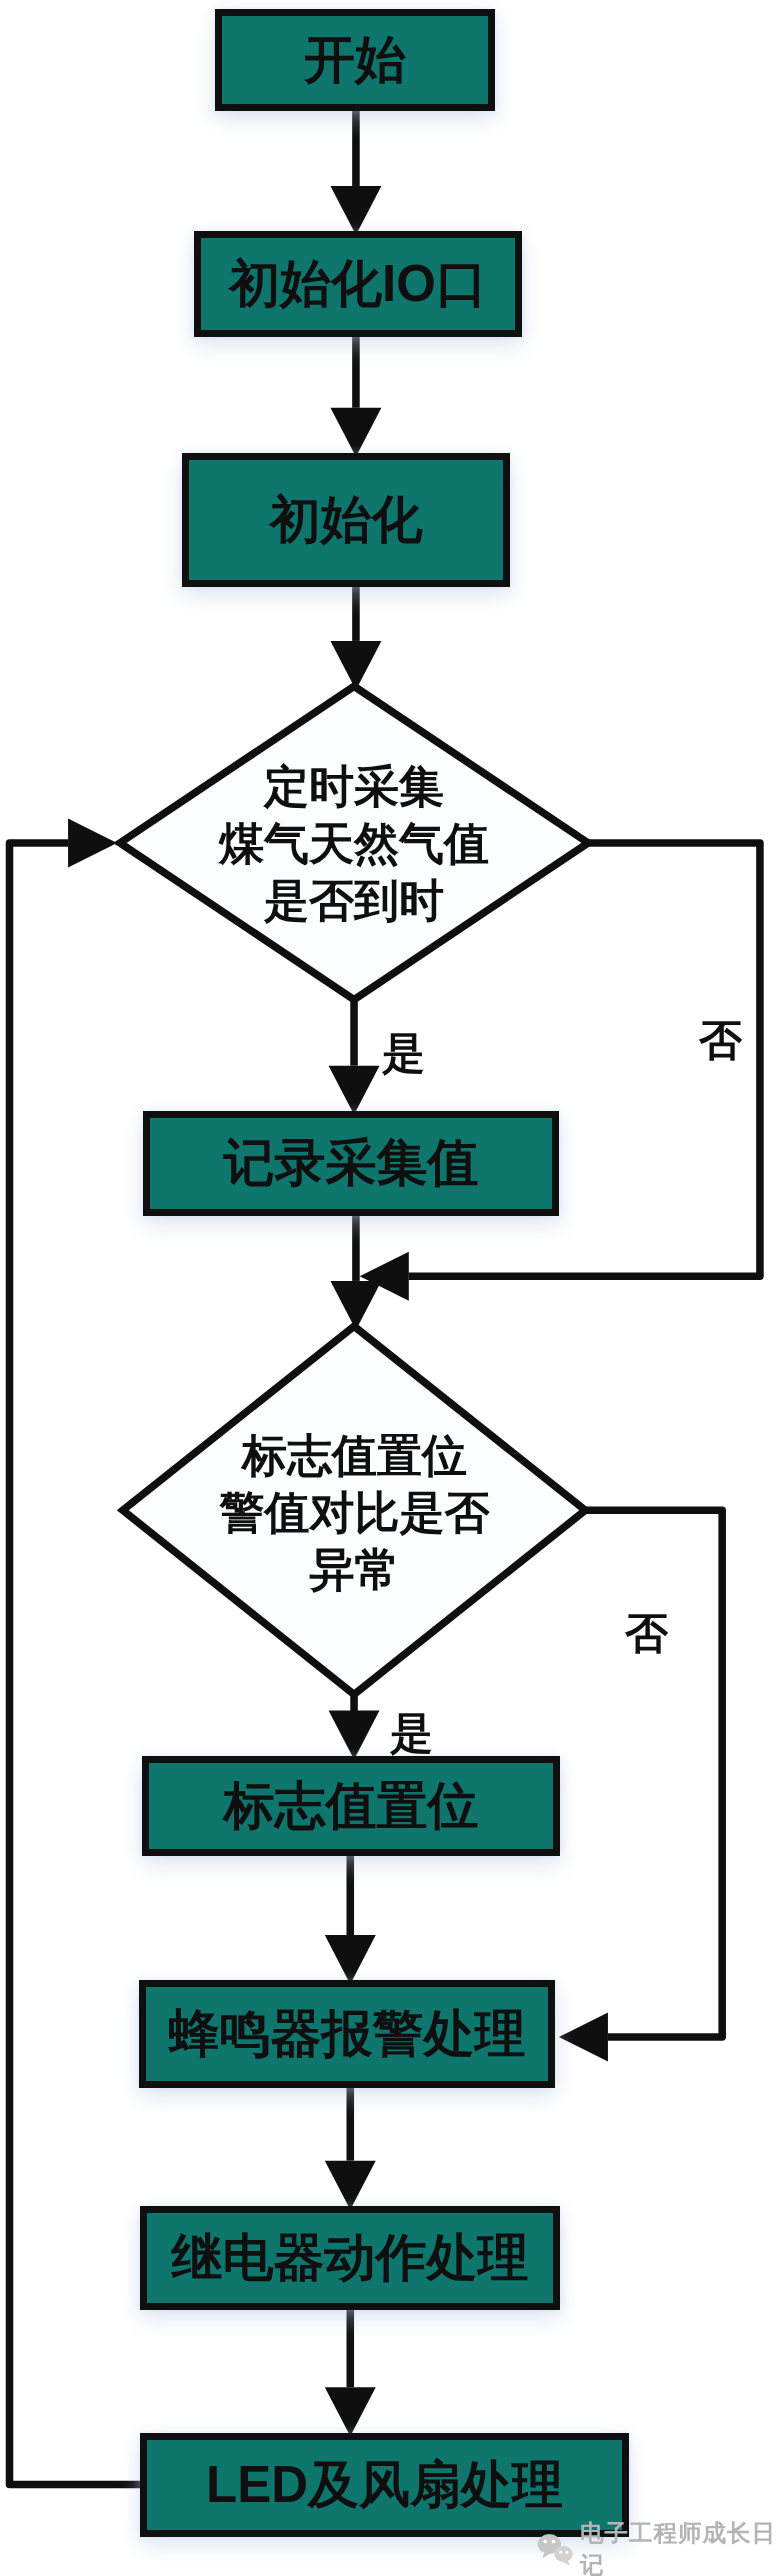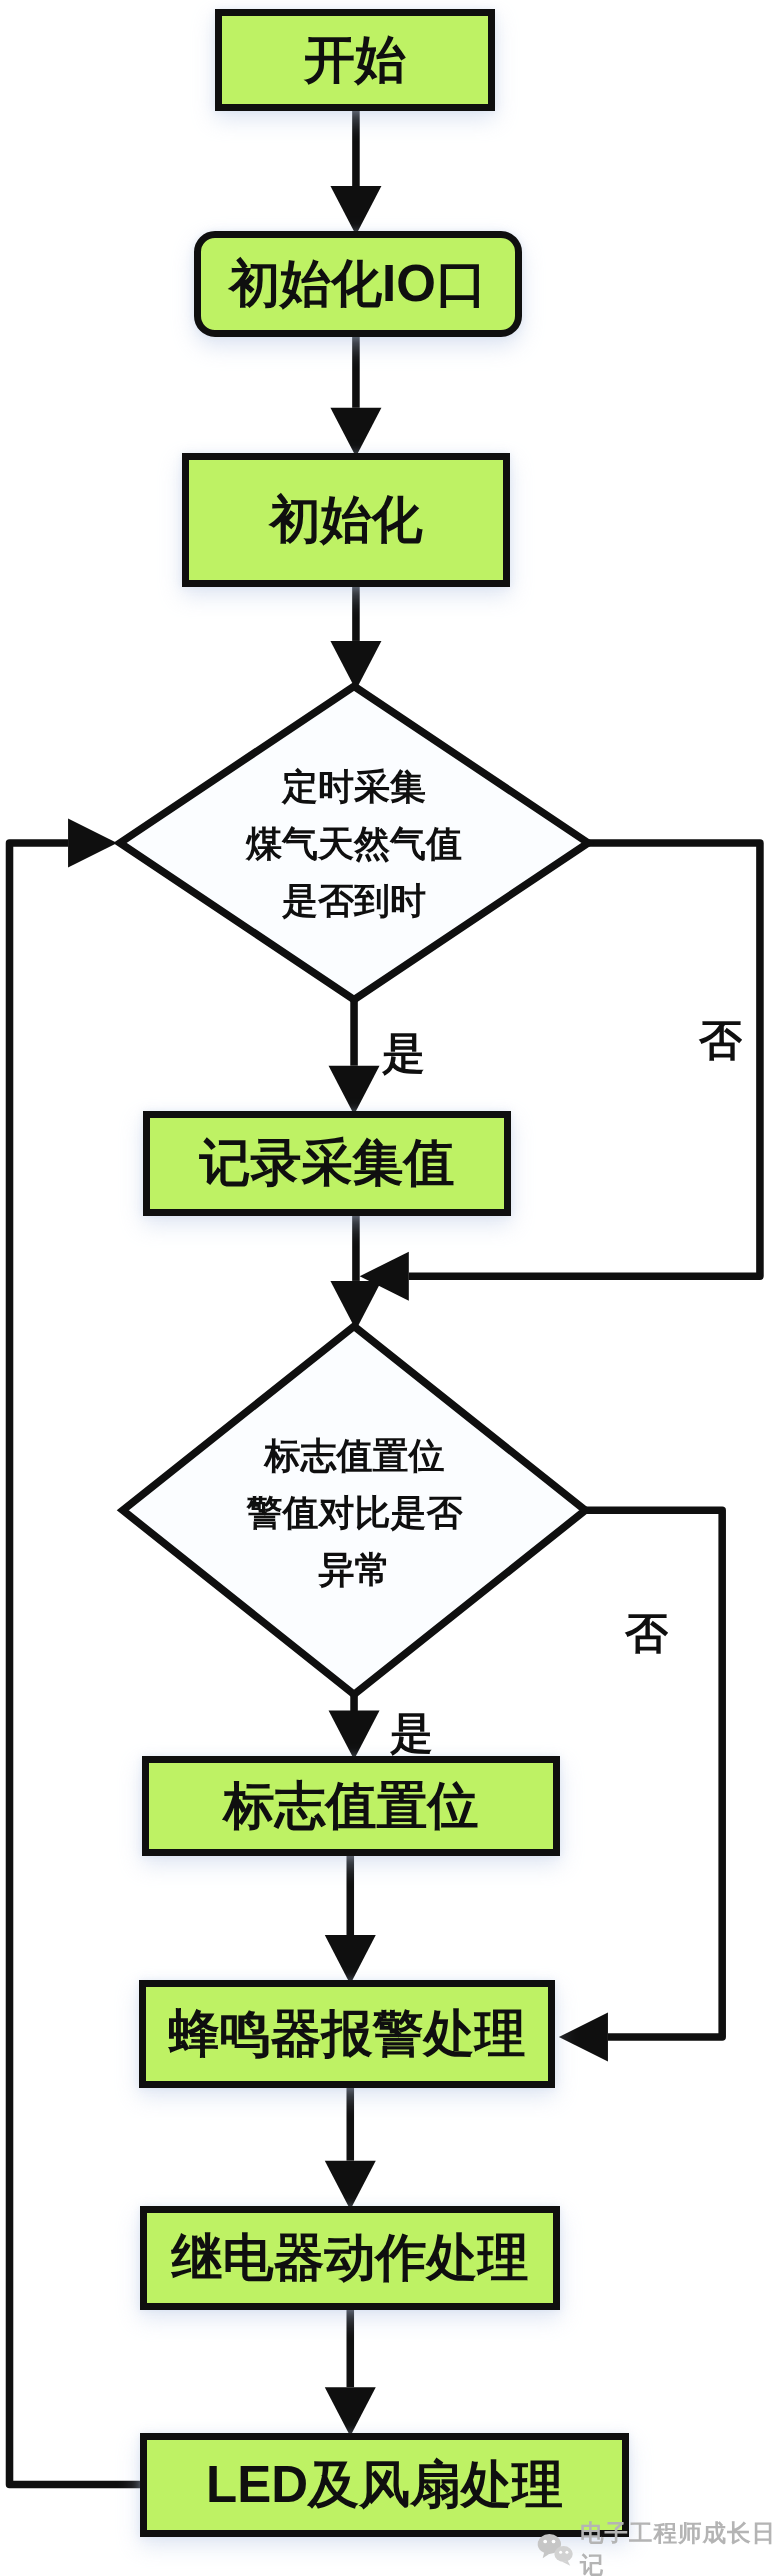--- a/index.html
+++ b/index.html
@@ -10,29 +10,29 @@
     font-family:"Liberation Sans", sans-serif;
     color:#0f0f0f;
     overflow:hidden;
   }
   svg.wires{position:absolute;left:0;top:0;}
   .shape{fill:#fbfdff;stroke:#0f0f0f;stroke-width:8;}
   .wire{fill:none;stroke:#0f0f0f;stroke-width:8;stroke-linejoin:round;}
   .ah{fill:#0f0f0f;stroke:none;}
   .node{
     position:absolute;box-sizing:border-box;
-    border:7.6px solid #0f0f0f;background:#bef264;
+    border:7.6px solid #0f0f0f;background:#0f766e;
     display:flex;flex-direction:column;align-items:center;justify-content:center;
     font-size:51px;font-weight:600;line-height:1.18;text-align:center;
     box-shadow:0 9.4px 21px rgba(183,199,229,.45), 0 0 7.6px rgba(183,199,229,.30);
   }
   .dlabel{
     position:absolute;display:flex;flex-direction:column;
     align-items:center;justify-content:center;text-align:center;
-    font-size:36px;font-weight:600;line-height:57px;
+    font-size:45px;font-weight:600;line-height:57px;
   }
   .elabel{position:absolute;font-size:43px;font-weight:600;}
   .watermark{
     position:absolute;display:flex;align-items:center;gap:5.7px;
     color:#b4b4b4;font-size:23.6px;font-weight:600;letter-spacing:0.9px;
   }
 </style>
 </head>
 <body>
 
@@ -90,35 +90,35 @@
     </g>
 
     <polygon class="shape" points="375,727 623,893 375,1059 127,893"></polygon>
     <polygon class="shape" points="375,1405 620,1600 375,1795 130,1600"></polygon>
   </svg>
 
   <div class="node" style="left:215px;top:9.4px;width:280px;height:102px;">
     <span>开始</span>
   </div>
 
-  <div class="node" style="left:194px;top:231px;width:328px;height:106px;border-radius:21px;">
+  <div class="node" style="left:194px;top:231px;width:328px;height:106px;">
     <span>初始化IO口</span>
   </div>
 
   <div class="node" style="left:182px;top:453px;width:328px;height:134px;align-items:center;">
     <span>初始化</span>
   </div>
 
   <div class="dlabel" style="left:120px;top:749px;width:468px;height:189px;">
     <span>定时采集</span>
     <span>煤气天然气值</span>
     <span>是否到时</span>
   </div>
 
-  <div class="node" style="left:143px;top:1111px;width:368px;height:105px;">
+  <div class="node" style="left:143px;top:1111px;width:416px;height:105px;">
     <span>记录采集值</span>
   </div>
 
   <div class="dlabel" style="left:123px;top:1418px;width:463px;height:189px;">
     <span>标志值置位</span>
     <span>警值对比是否</span>
     <span>异常</span>
   </div>
 
   <div class="node" style="left:142px;top:1756px;width:418px;height:100px;">

